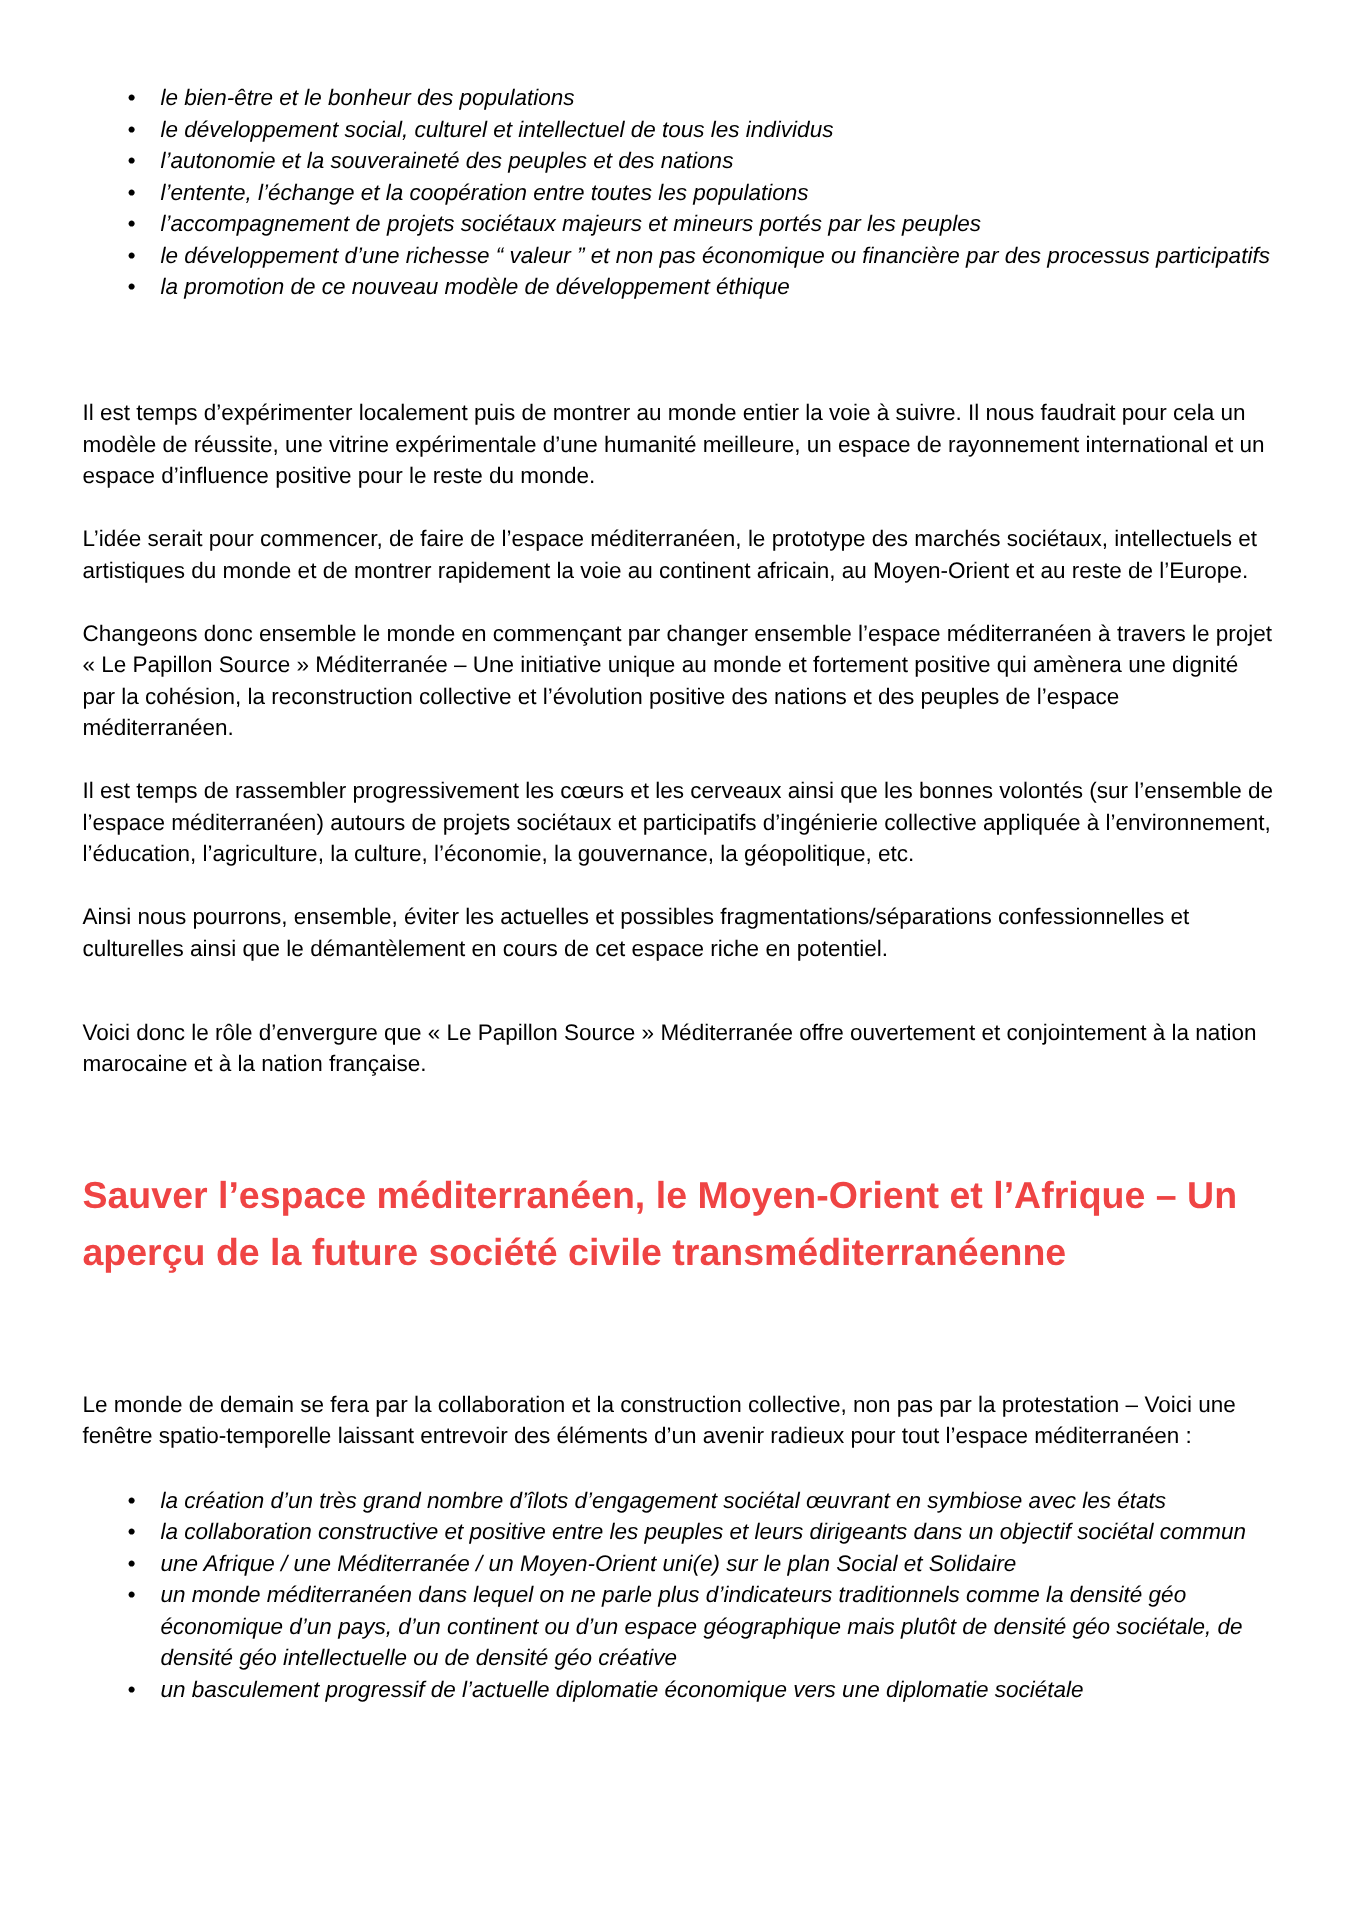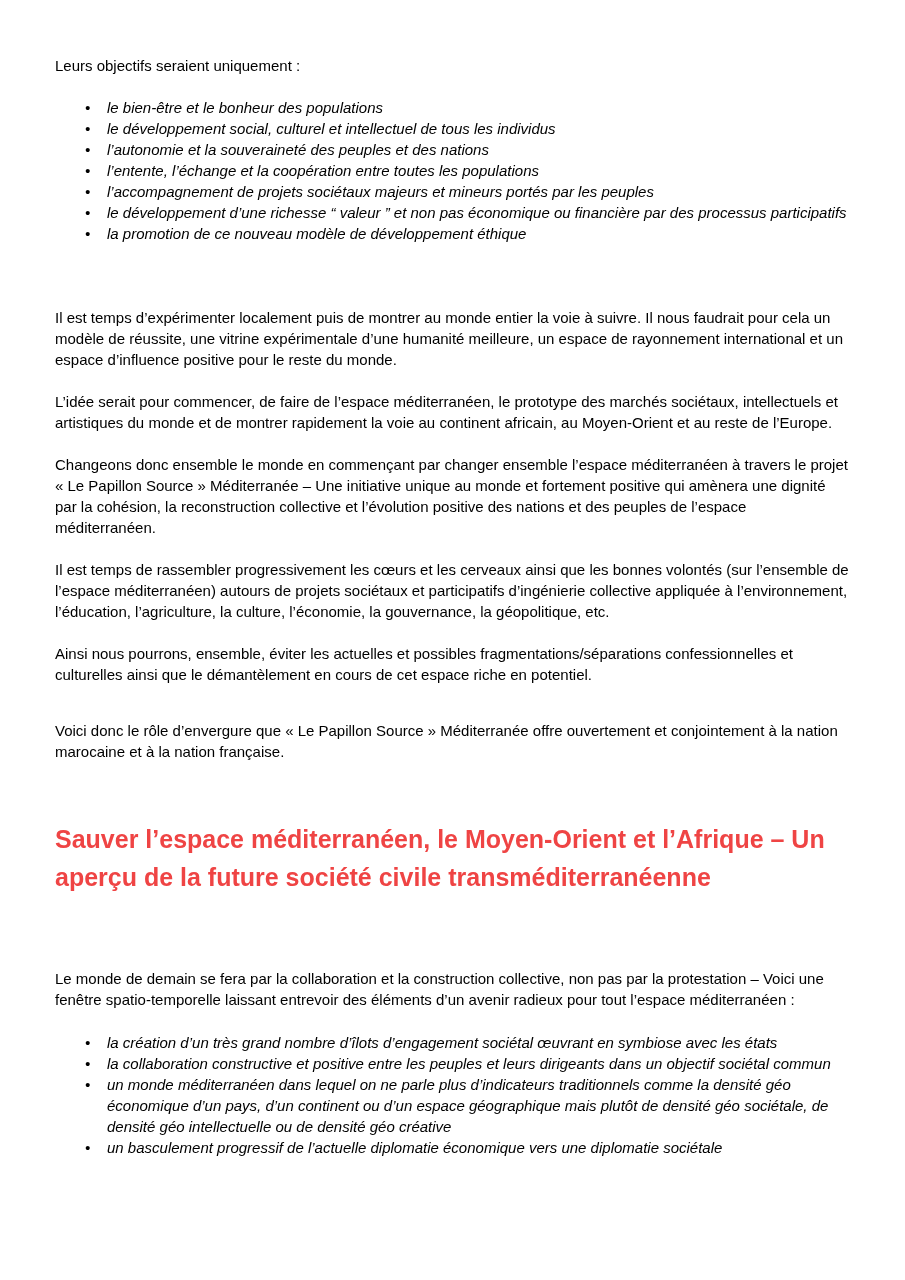--- a/index.html
+++ b/index.html
@@ -53,21 +53,20 @@
     font-weight: bold;
     margin: 58px 0 72px 0;
     color: #ef4444;
   }
 </style>
 </head>
 <body>
 
 <div class="page">
 
-  <p class="par">Leurs objectifs seraient uniquement :</p>
 
   <ul class="bullets objectives">
     <li>le bien-être et le bonheur des populations</li>
     <li>le développement social, culturel et intellectuel de tous les individus</li>
     <li>l’autonomie et la souveraineté des peuples et des nations</li>
     <li>l’entente, l’échange et la coopération entre toutes les populations</li>
     <li>l’accompagnement de projets sociétaux majeurs et mineurs portés par les peuples</li>
     <li>le développement d’une richesse “ valeur ” et non pas économique ou financière par des processus participatifs</li>
     <li>la promotion de ce nouveau modèle de développement éthique</li>
   </ul>
@@ -84,17 +83,18 @@
 
   <p class="par mb-none">Voici donc le rôle d’envergure que « Le Papillon Source » Méditerranée offre ouvertement et conjointement à la nation marocaine et à la nation française.</p>
 
   <h1 class="doc-heading">Sauver l’espace méditerranéen, le Moyen-Orient et l’Afrique – Un aperçu de la future société civile transméditerranéenne</h1>
 
   <p class="par mb-list">Le monde de demain se fera par la collaboration et la construction collective, non pas par la protestation – Voici une fenêtre spatio-temporelle laissant entrevoir des éléments d’un avenir radieux pour tout l’espace méditerranéen :</p>
 
   <ul class="bullets future">
     <li>la création d’un très grand nombre d’îlots d’engagement sociétal œuvrant en symbiose avec les états</li>
     <li>la collaboration constructive et positive entre les peuples et leurs dirigeants dans un objectif sociétal commun</li>
+    <li>une Afrique / une Méditerranée / un Moyen-Orient uni(e) sur le plan Social et Solidaire</li>
     <li>un monde méditerranéen dans lequel on ne parle plus d’indicateurs traditionnels comme la densité géo économique d’un pays, d’un continent ou d’un espace géographique mais plutôt de densité géo sociétale, de densité géo intellectuelle ou de densité géo créative</li>
     <li>un basculement progressif de l’actuelle diplomatie économique vers une diplomatie sociétale</li>
   </ul>
 
 </div>
 
 </body></html>

